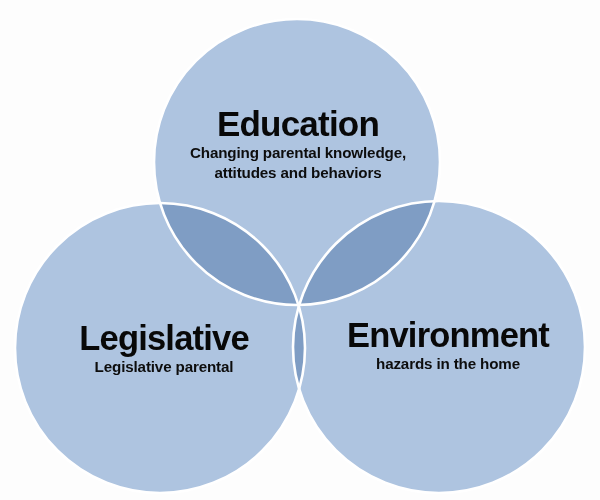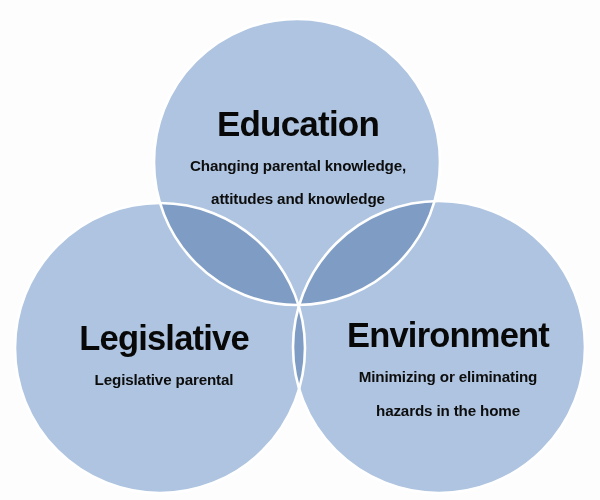--- a/index.html
+++ b/index.html
@@ -43,21 +43,21 @@
     white-space: nowrap;
     color: #080808;
   }
   .label-sub {
     font-family: "Liberation Sans", sans-serif;
     font-weight: bold;
     font-size: 15.2px;
     line-height: 1.28;
     letter-spacing: -0.15px;
     color: #0d0d0d;
-    margin-top: 14px;
+    margin-top: 1px;
   }
   #group-education {
     left: 152px;
     top: 106px;
     width: 292px;
   }
   #group-enforcement {
     left: 14px;
     top: 321px;
     width: 300px;
@@ -120,27 +120,26 @@
     <g fill="none" stroke="#ffffff" stroke-width="2.6">
       <circle cx="297" cy="162" r="143"></circle>
       <circle cx="160" cy="348" r="145"></circle>
       <circle cx="439" cy="347" r="146"></circle>
     </g>
   </svg>
 
   <div class="label-group" id="group-education">
     <div class="label-title">Education</div>
     <div class="label-sub">Changing parental knowledge,</div>
-    <div class="label-sub">attitudes and knowledge</div>
+    <div class="label-sub">attitudes and behaviors</div>
   </div>
 
   <div class="label-group" id="group-enforcement">
     <div class="label-title">Legislative</div>
     <div class="label-sub">Legislative parental</div>
   </div>
 
   <div class="label-group" id="group-environment">
     <div class="label-title">Environment</div>
-    <div class="label-sub">Minimizing or eliminating</div>
     <div class="label-sub">hazards in the home</div>
   </div>
 
 </div>
 
 </body></html>

